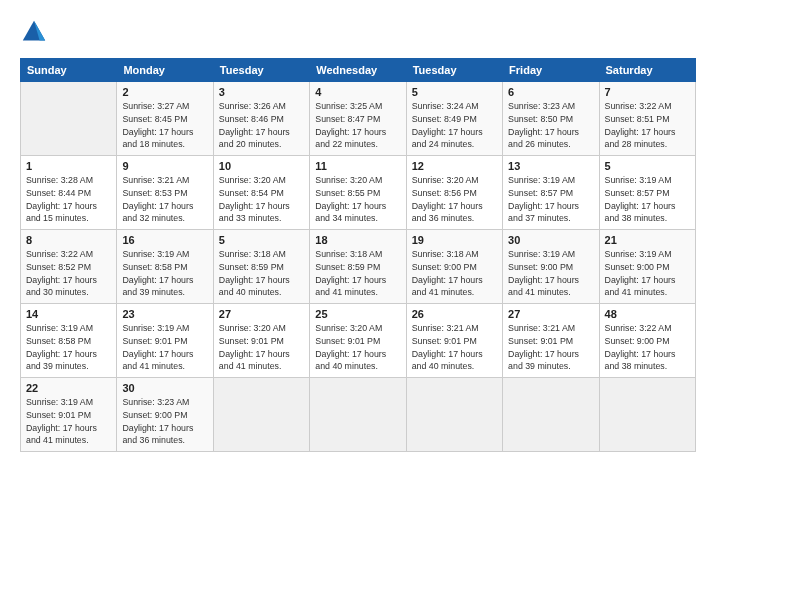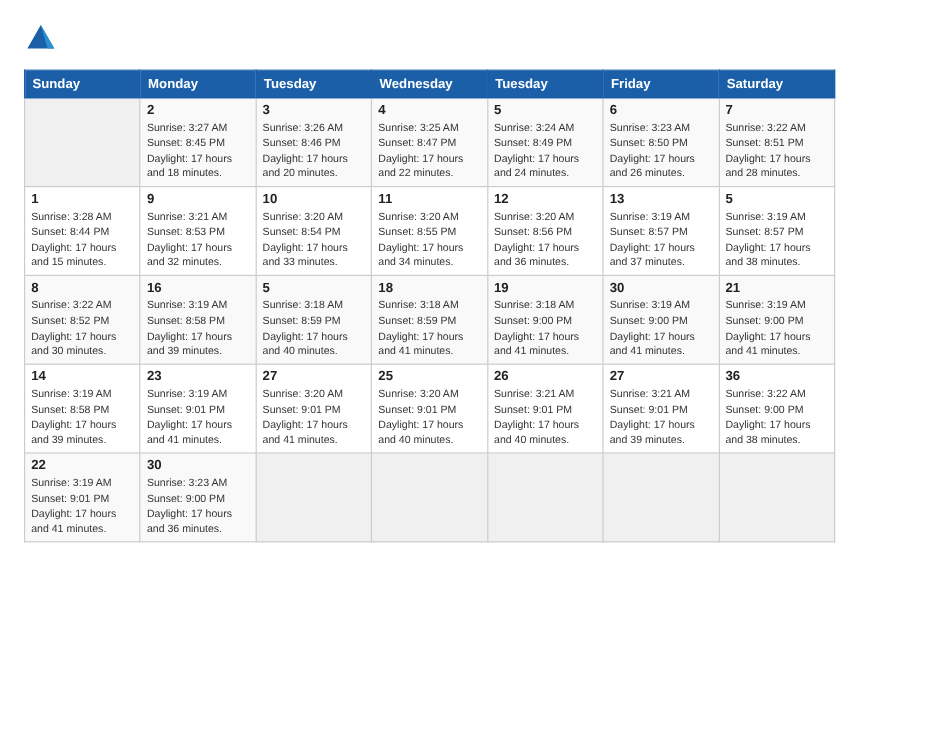--- a/index.html
+++ b/index.html
@@ -346,21 +346,21 @@
       </td>
           <td>
         <span class="day-num">27</span>
         <div class="day-info">
           Sunrise: 3:21 AM<br>
           Sunset: 9:01 PM<br>
           Daylight: 17 hours and 39 minutes.
         </div>
       </td>
           <td>
-        <span class="day-num">36</span>
+        <span class="day-num">48</span>
         <div class="day-info">
           Sunrise: 3:22 AM<br>
           Sunset: 9:00 PM<br>
           Daylight: 17 hours and 38 minutes.
         </div>
       </td>
         </tr>
         <tr>
           <td>
         <span class="day-num">22</span>

